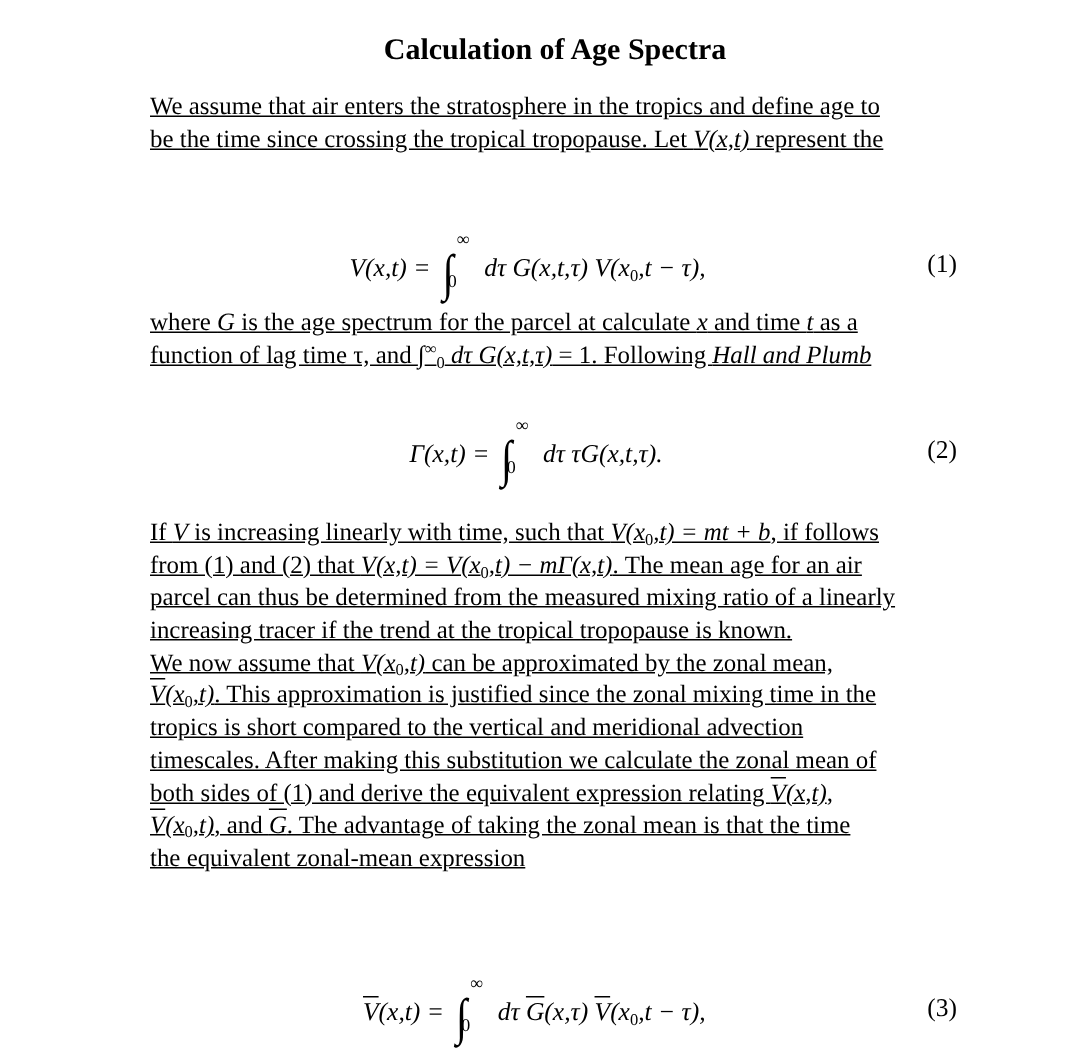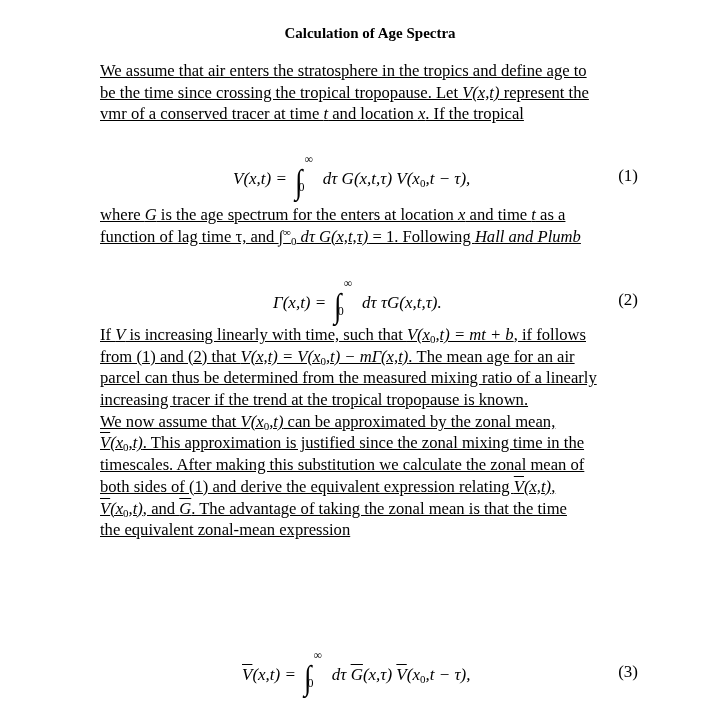--- a/index.html
+++ b/index.html
@@ -4,21 +4,21 @@
 <style>
   html, body { margin: 0; padding: 0; background: #ffffff; }
   body {
     width: 714px; height: 702px; overflow: hidden; position: relative;
     font-family: "Liberation Serif", "DejaVu Serif", serif;
     color: #000000;
   }
   .page { position: absolute; left: 100px; top: 0; width: 540px; }
   .title {
     position: absolute; left: 0; width: 540px; top: 22px;
-    text-align: center; font-weight: bold; font-size: 15px; line-height: 22px;
+    text-align: center; font-weight: bold; font-size: 20px; line-height: 22px;
   }
   .para { position: absolute; left: 0; width: 545px; font-size: 16.6px; line-height: 21.7px; white-space: nowrap; }
   .line { display: block; height: 21.7px; text-decoration: underline; }
   .m { font-style: italic; }
   sub { font-size: 11px; vertical-align: -3px; line-height: 0; font-style: normal; }
   sup { font-size: 11px; vertical-align: 6px; line-height: 0; font-style: normal; }
   .bar { text-decoration: overline; }
   .eq { position: absolute; left: 0; width: 540px; height: 50px; font-size: 17px; }
   .eq .body { position: absolute; white-space: nowrap; top: 14px; }
   .eq .num { position: absolute; right: 2px; top: 14px; }
@@ -31,53 +31,53 @@
 </head>
 <body>
 
 <div class="page">
 
   <div class="title">Calculation of Age Spectra</div>
 
   <div class="para" style="top:60px;">
     <span class="line"><span>We assume that air enters the stratosphere in the tropics and define age to</span></span>
     <span class="line"><span>be the time since crossing the tropical tropopause. Let </span><span class="m">V(x,t)</span><span> represent the</span></span>
-    <span class="line"><span>vmr of a conserved tracer at time </span><span class="m">t</span><span> and location </span><span class="m">x</span><span>. If the tropical</span></span>
   </div>
 
   <div class="eq" style="top:152px;">
     <span class="body m" style="left:133px;">
       <span>V(x,t) =</span>
       <span class="int">∫</span><span class="limits"><span class="hi">∞</span><span class="lo">0</span></span>
       <span>dτ G(x,t,τ) V(x</span><sub>0</sub><span>,t − τ),</span>
     </span>
     <span class="num">(1)</span>
   </div>
 
   <div class="para" style="top:204px;">
-    <span class="line"><span>where </span><span class="m">G</span><span> is the age spectrum for the enters at location </span><span class="m">x</span><span> and time </span><span class="m">t</span><span> as a</span></span>
+    <span class="line"><span>where </span><span class="m">G</span><span> is the age spectrum for the parcel at calculate </span><span class="m">x</span><span> and time </span><span class="m">t</span><span> as a</span></span>
     <span class="line"><span>function of lag time τ, and </span><span>∫</span><sup>∞</sup><sub>0</sub><span class="m"> dτ G(x,t,τ)</span><span> = 1. Following </span><span class="cite">Hall and Plumb</span></span>
   </div>
 
   <div class="eq" style="top:276px;">
     <span class="body m" style="left:173px;">
       <span>Γ(x,t) =</span>
       <span class="int">∫</span><span class="limits"><span class="hi">∞</span><span class="lo">0</span></span>
       <span>dτ τG(x,t,τ).</span>
     </span>
     <span class="num">(2)</span>
   </div>
 
-  <div class="para" style="top:324px;">
+  <div class="para" style="top:344px;">
     <span class="line"><span>If </span><span class="m">V</span><span> is increasing linearly with time, such that </span><span class="m">V(x</span><sub>0</sub><span class="m">,t) = mt + b</span><span>, if follows</span></span>
     <span class="line"><span>from (1) and (2) that </span><span class="m">V(x,t) = V(x</span><sub>0</sub><span class="m">,t) − mΓ(x,t)</span><span>. The mean age for an air</span></span>
     <span class="line"><span>parcel can thus be determined from the measured mixing ratio of a linearly</span></span>
     <span class="line"><span>increasing tracer if the trend at the tropical tropopause is known.</span></span>
     <span class="line"><span>We now assume that </span><span class="m">V(x</span><sub>0</sub><span class="m">,t)</span><span> can be approximated by the zonal mean,</span></span>
     <span class="line"><span class="m bar">V</span><span class="m">(x</span><sub>0</sub><span class="m">,t)</span><span>. This approximation is justified since the zonal mixing time in the</span></span>
+    <span class="line"><span>tropics is short compared to the vertical and meridional advection</span></span>
     <span class="line"><span>timescales. After making this substitution we calculate the zonal mean of</span></span>
     <span class="line"><span>both sides of (1) and derive the equivalent expression relating </span><span class="m bar">V</span><span class="m">(x,t)</span><span>,</span></span>
     <span class="line"><span class="m bar">V</span><span class="m">(x</span><sub>0</sub><span class="m">,t)</span><span>, and </span><span class="m bar">G</span><span>. The advantage of taking the zonal mean is that the time</span></span>
     <span class="line"><span>the equivalent zonal-mean expression</span></span>
   </div>
 
   <div class="eq" style="top:648px;">
     <span class="body m" style="left:142px;">
       <span class="bar">V</span><span>(x,t) =</span>
       <span class="int">∫</span><span class="limits"><span class="hi">∞</span><span class="lo">0</span></span>

